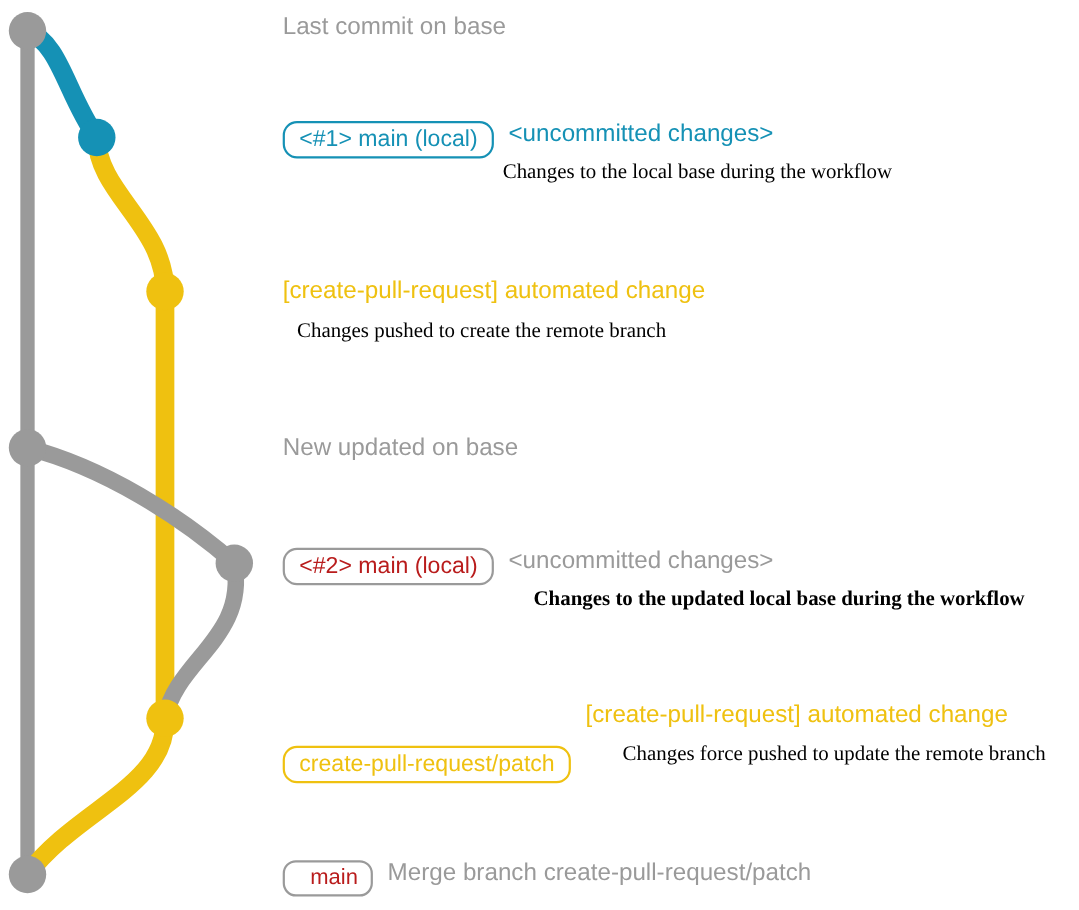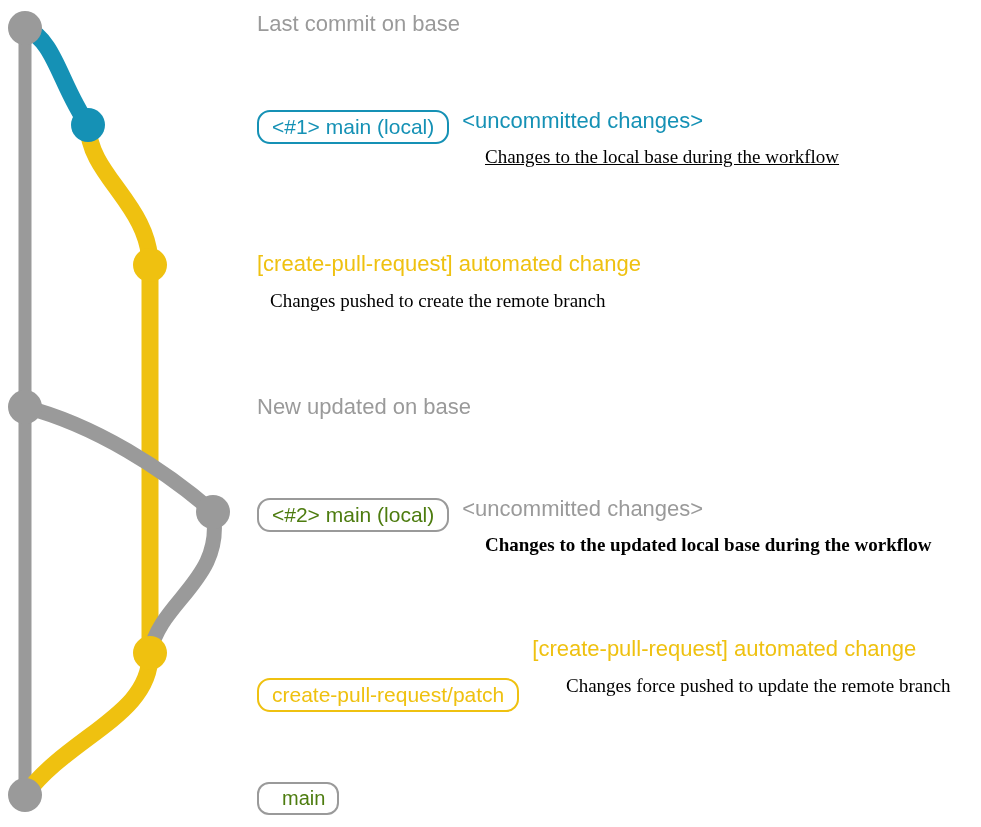--- a/index.html
+++ b/index.html
@@ -38,21 +38,21 @@
     border-radius: 13px;
     padding: 4px 13px 5px 13px;
     font-size: 21px;
     line-height: 1;
     color: #9a9a9a;
     background: transparent;
     margin-right: 13px;
   }
   .branch-badge.teal   { border-color: #1591b5; color: #1591b5; }
   .branch-badge.yellow { border-color: #efc110; color: #efc110; margin-top: 40px; }
-  .branch-badge.gray   { border-color: #9a9a9a; color: #4d7c0f; }
+  .branch-badge.gray   { border-color: #9a9a9a; color: #b91c1c; }
   .branch-badge.small  { font-size: 20px; padding: 4px 12px 5px 23px; border-radius: 12px; }
 
   
   .subject {
     font-size: 22px;
     line-height: 1;
     color: #9a9a9a;
   }
   .subject.teal   { color: #1591b5; }
   .subject.yellow { color: #efc110; }
@@ -95,21 +95,21 @@
 </svg>
 
 <div class="row" style="left:257px; top:13px;">
   <span class="subject gray">Last commit on base</span>
 </div>
 
 <div class="row" style="left:257px; top:110px;">
   <span class="branch-badge teal">&lt;#1&gt; main (local)</span>
   <span class="subject teal">&lt;uncommitted changes&gt;</span>
 </div>
-<div class="description" style="left:485px; top:147px;text-decoration:underline;">Changes to the local base during the workflow</div>
+<div class="description" style="left:457px; top:147px;">Changes to the local base during the workflow</div>
 
 <div class="row" style="left:257px; top:253px;">
   <span class="subject yellow">[create-pull-request] automated change</span>
 </div>
 <div class="description" style="left:270px; top:291px;">Changes pushed to create the remote branch</div>
 
 <div class="row" style="left:257px; top:396px;">
   <span class="subject gray">New updated on base</span>
 </div>
 
@@ -120,13 +120,14 @@
 <div class="description" style="left:485px; top:535px;font-weight:bold;">Changes to the updated local base during the workflow</div>
 
 <div class="row" style="left:257px; top:638px;">
   <span class="branch-badge yellow">create-pull-request/patch</span>
   <span class="subject yellow">[create-pull-request] automated change</span>
 </div>
 <div class="description" style="left:566px; top:676px;">Changes force pushed to update the remote branch</div>
 
 <div class="row" style="left:257px; top:782px;">
   <span class="branch-badge gray small">main</span>
+  <span class="subject gray">Merge branch create-pull-request/patch</span>
 </div>
 
 </body></html>

